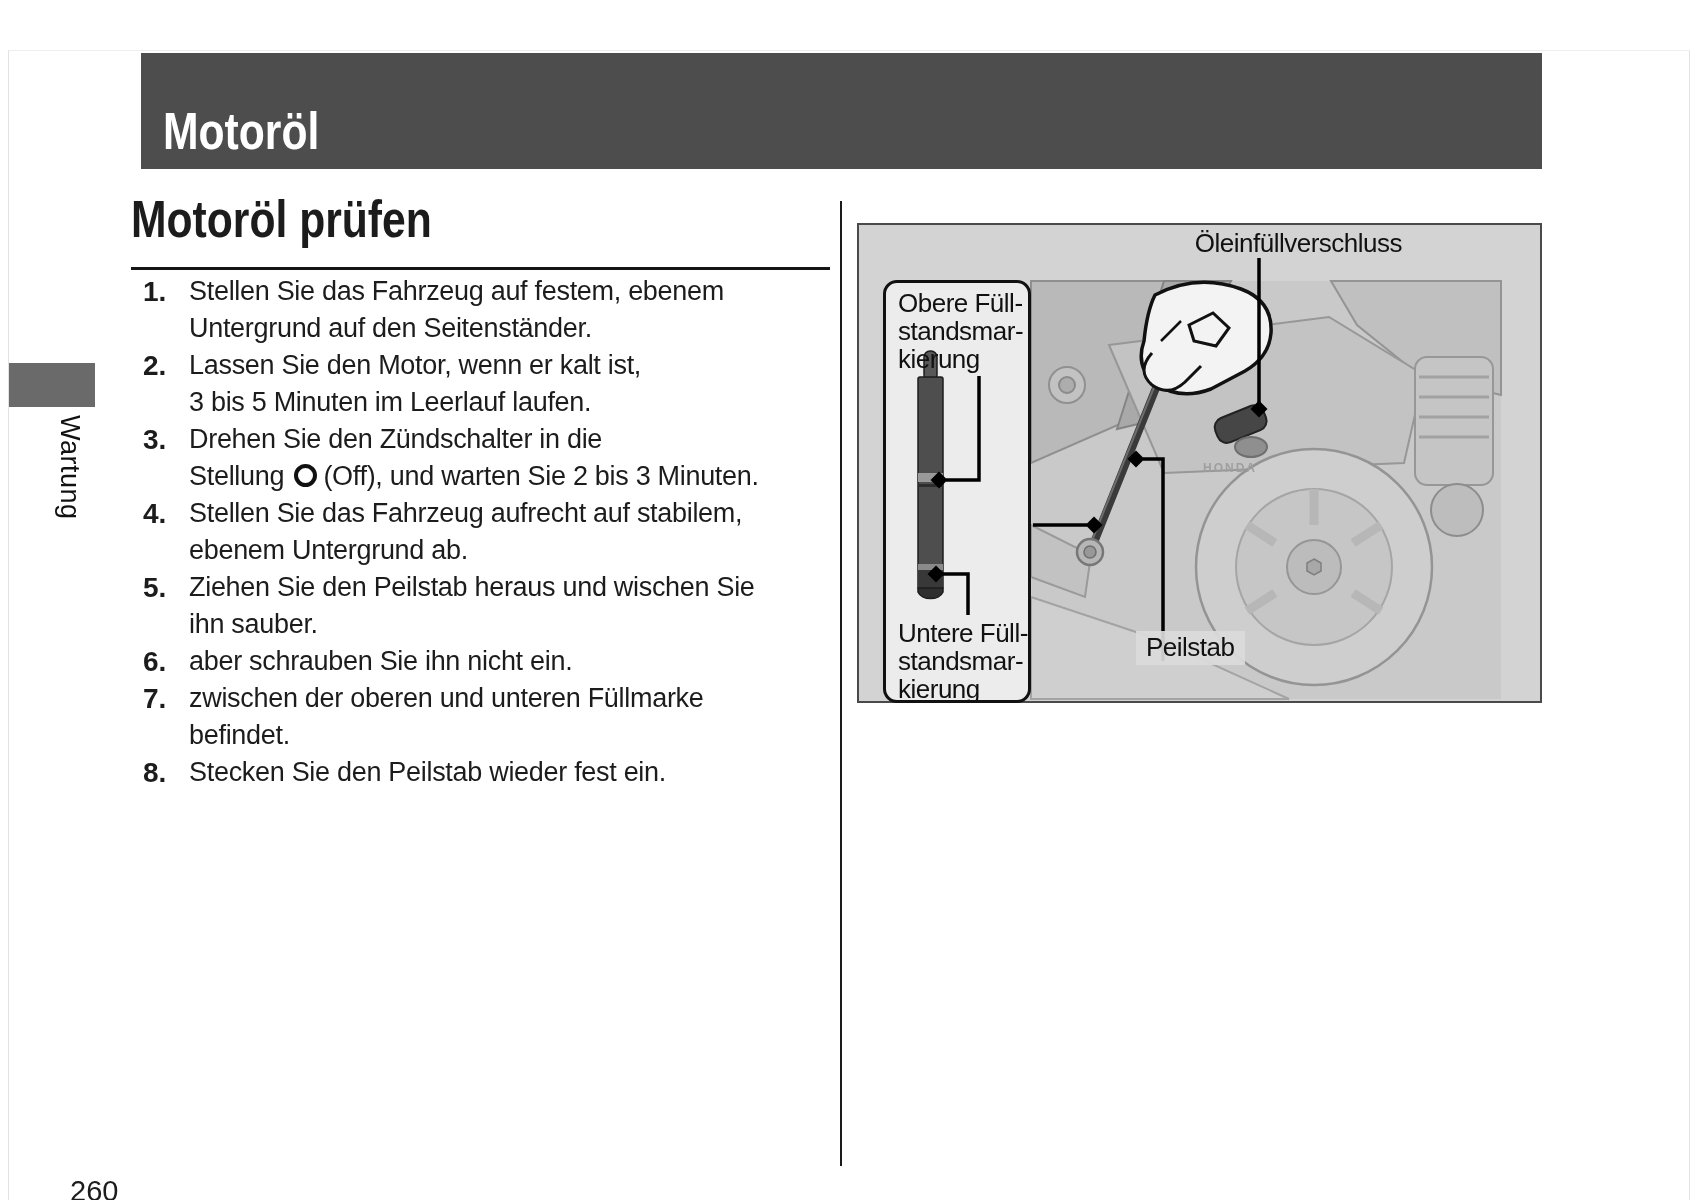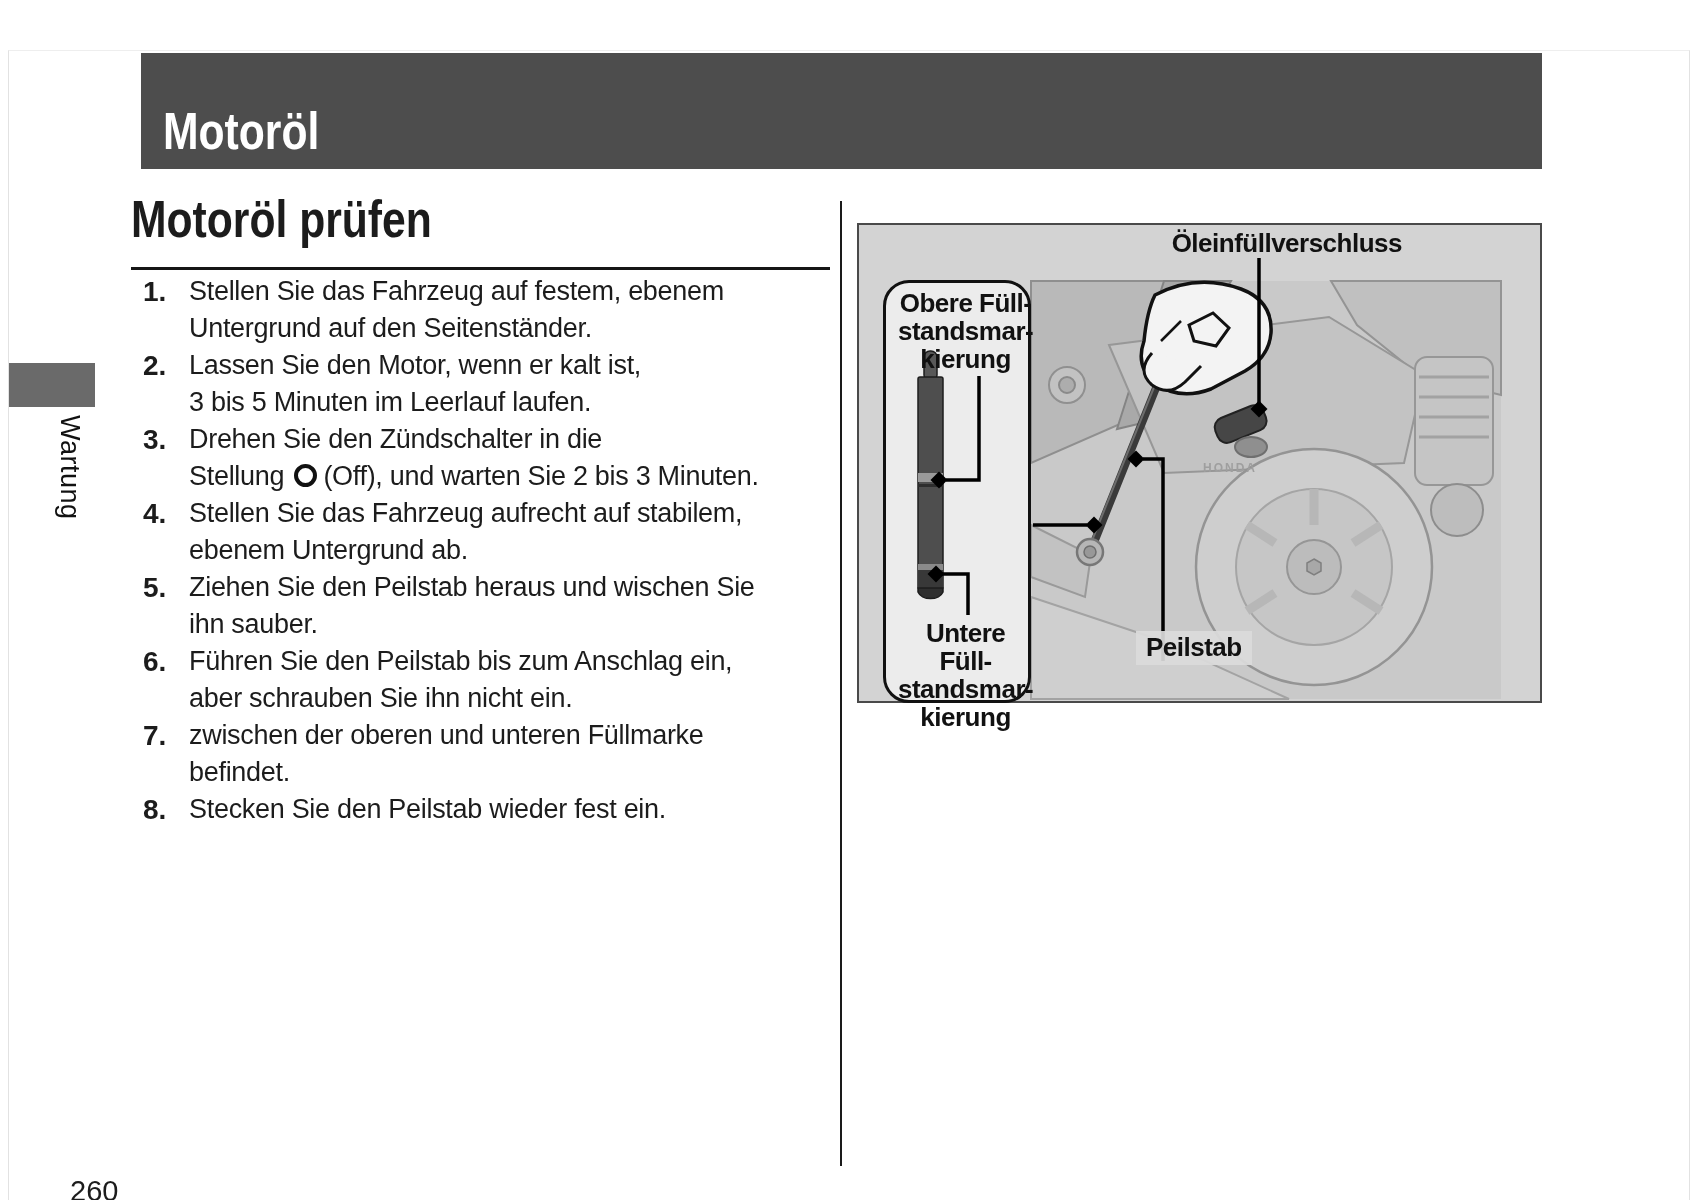--- a/index.html
+++ b/index.html
@@ -38,31 +38,31 @@
 
   
   .divider{position:absolute;left:831px;top:150px;width:2px;height:965px;background:#1a1a1a;}
 
   
   .page-number{position:absolute;left:61px;top:1124px;font-size:29px;}
 
   
   .figure{position:absolute;left:848px;top:172px;width:685px;height:480px;background:#d3d3d3;
           border:2px solid #4a4a4a;box-sizing:border-box;}
-  .fig-label{font-weight:bold;font-size:26px;line-height:28px;letter-spacing:-0.5px;color:#111;text-align:center;}
+  .fig-label{font-weight:normal;font-size:26px;line-height:28px;letter-spacing:-0.5px;color:#111;}
   .lbl-filler{position:absolute;top:4px;right:138px;white-space:nowrap;}
   .engine-wrap{position:absolute;left:0;top:0;width:685px;height:480px;overflow:hidden;}
   .overlay-svg{position:absolute;left:0;top:0;}
 
   .lbl-dipstick{position:absolute;left:277px;top:406px;background:rgba(219,219,219,0.92);
                 padding:2px 10px 4px 10px;white-space:nowrap;}
 
   
   .inset{position:absolute;left:24px;top:55px;width:148px;height:423px;background:#ececec;
-         border:3px solid #111;border-radius:26px;box-sizing:border-box;}
+         border:3px solid #111;border-radius:14px;box-sizing:border-box;}
   .inset .lbl-upper{position:absolute;left:12px;top:6px;}
   .inset .lbl-lower{position:absolute;left:12px;top:336px;}
   .inset svg{position:absolute;left:0;top:0;}
 </style>
 </head>
 <body>
 
 <div class="sheet">
 
   <div class="header-bar">
@@ -108,21 +108,20 @@
       <div class="step">
         <div class="step-num">5.</div>
         <div class="step-text">
           <div class="line">Ziehen Sie den Peilstab heraus und wischen Sie</div>
           <div class="line">ihn sauber.</div>
         </div>
       </div>
       <div class="step">
         <div class="step-num">6.</div>
         <div class="step-text">
-          <div class="line">Führen Sie den Peilstab bis zum Anschlag ein,</div>
           <div class="line">aber schrauben Sie ihn nicht ein.</div>
         </div>
       </div>
       <div class="step">
         <div class="step-num">7.</div>
         <div class="step-text">
           <div class="line">zwischen der oberen und unteren Füllmarke</div>
           <div class="line">befindet.</div>
         </div>
       </div>

